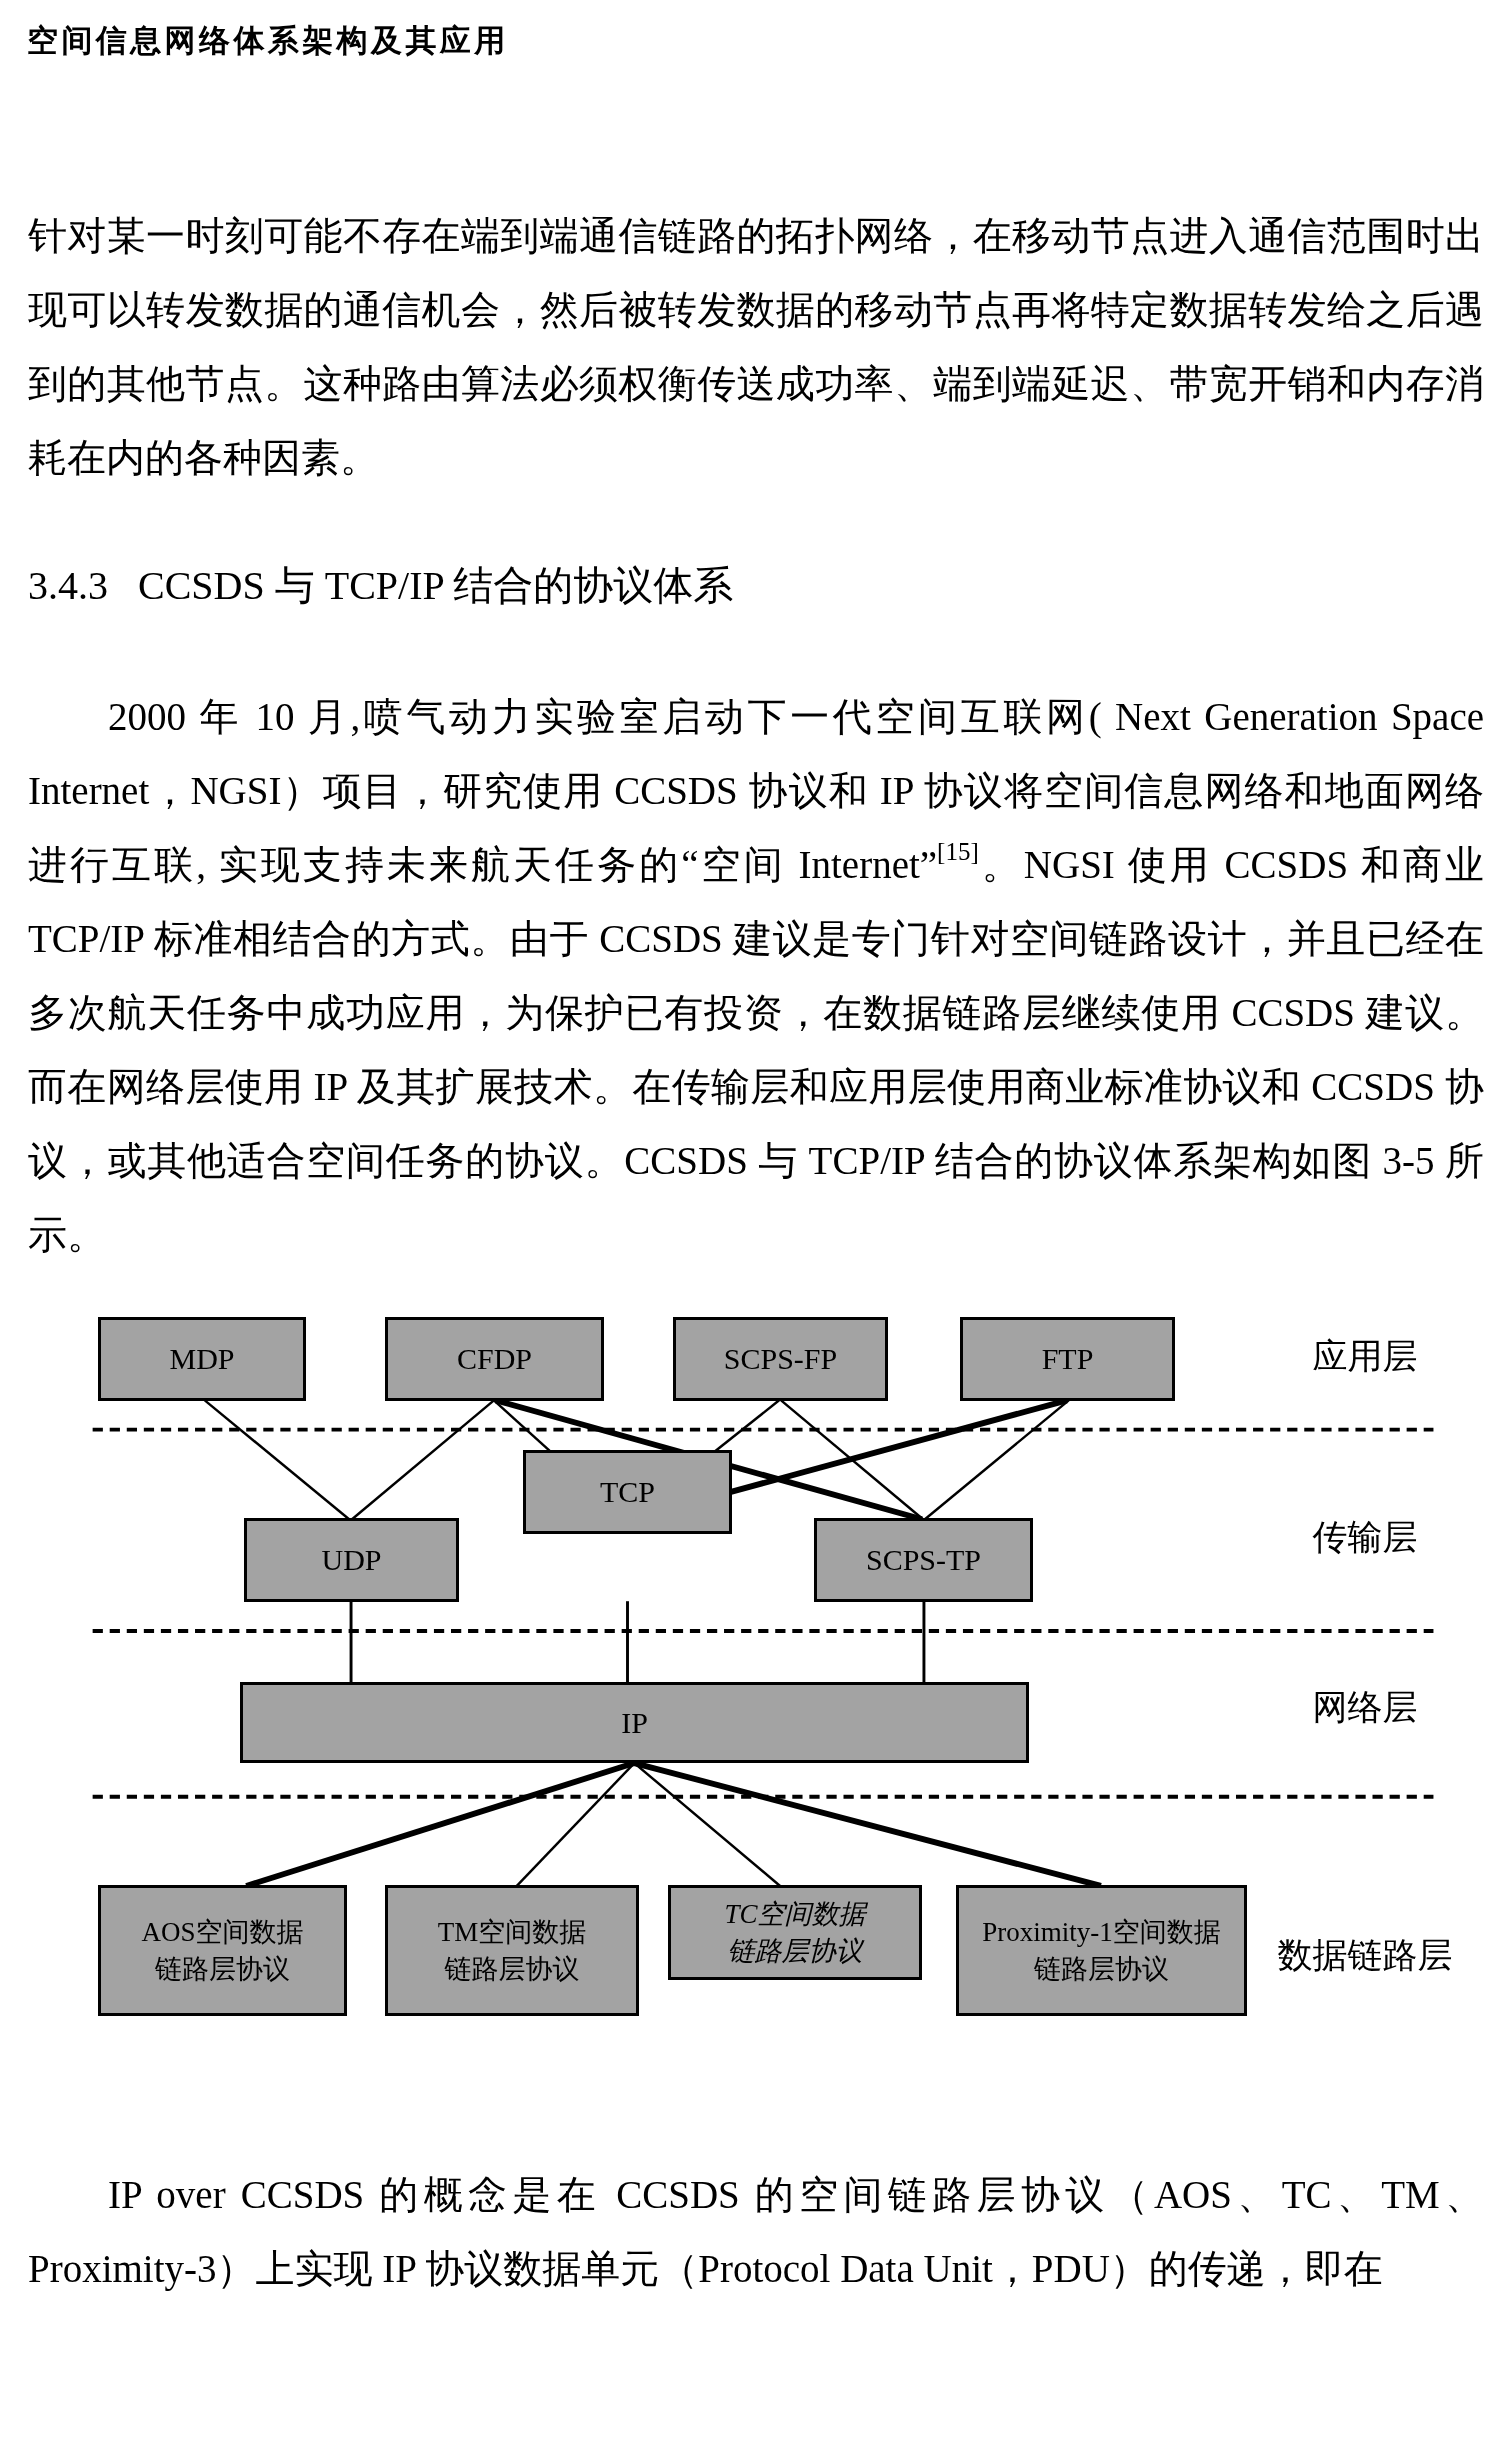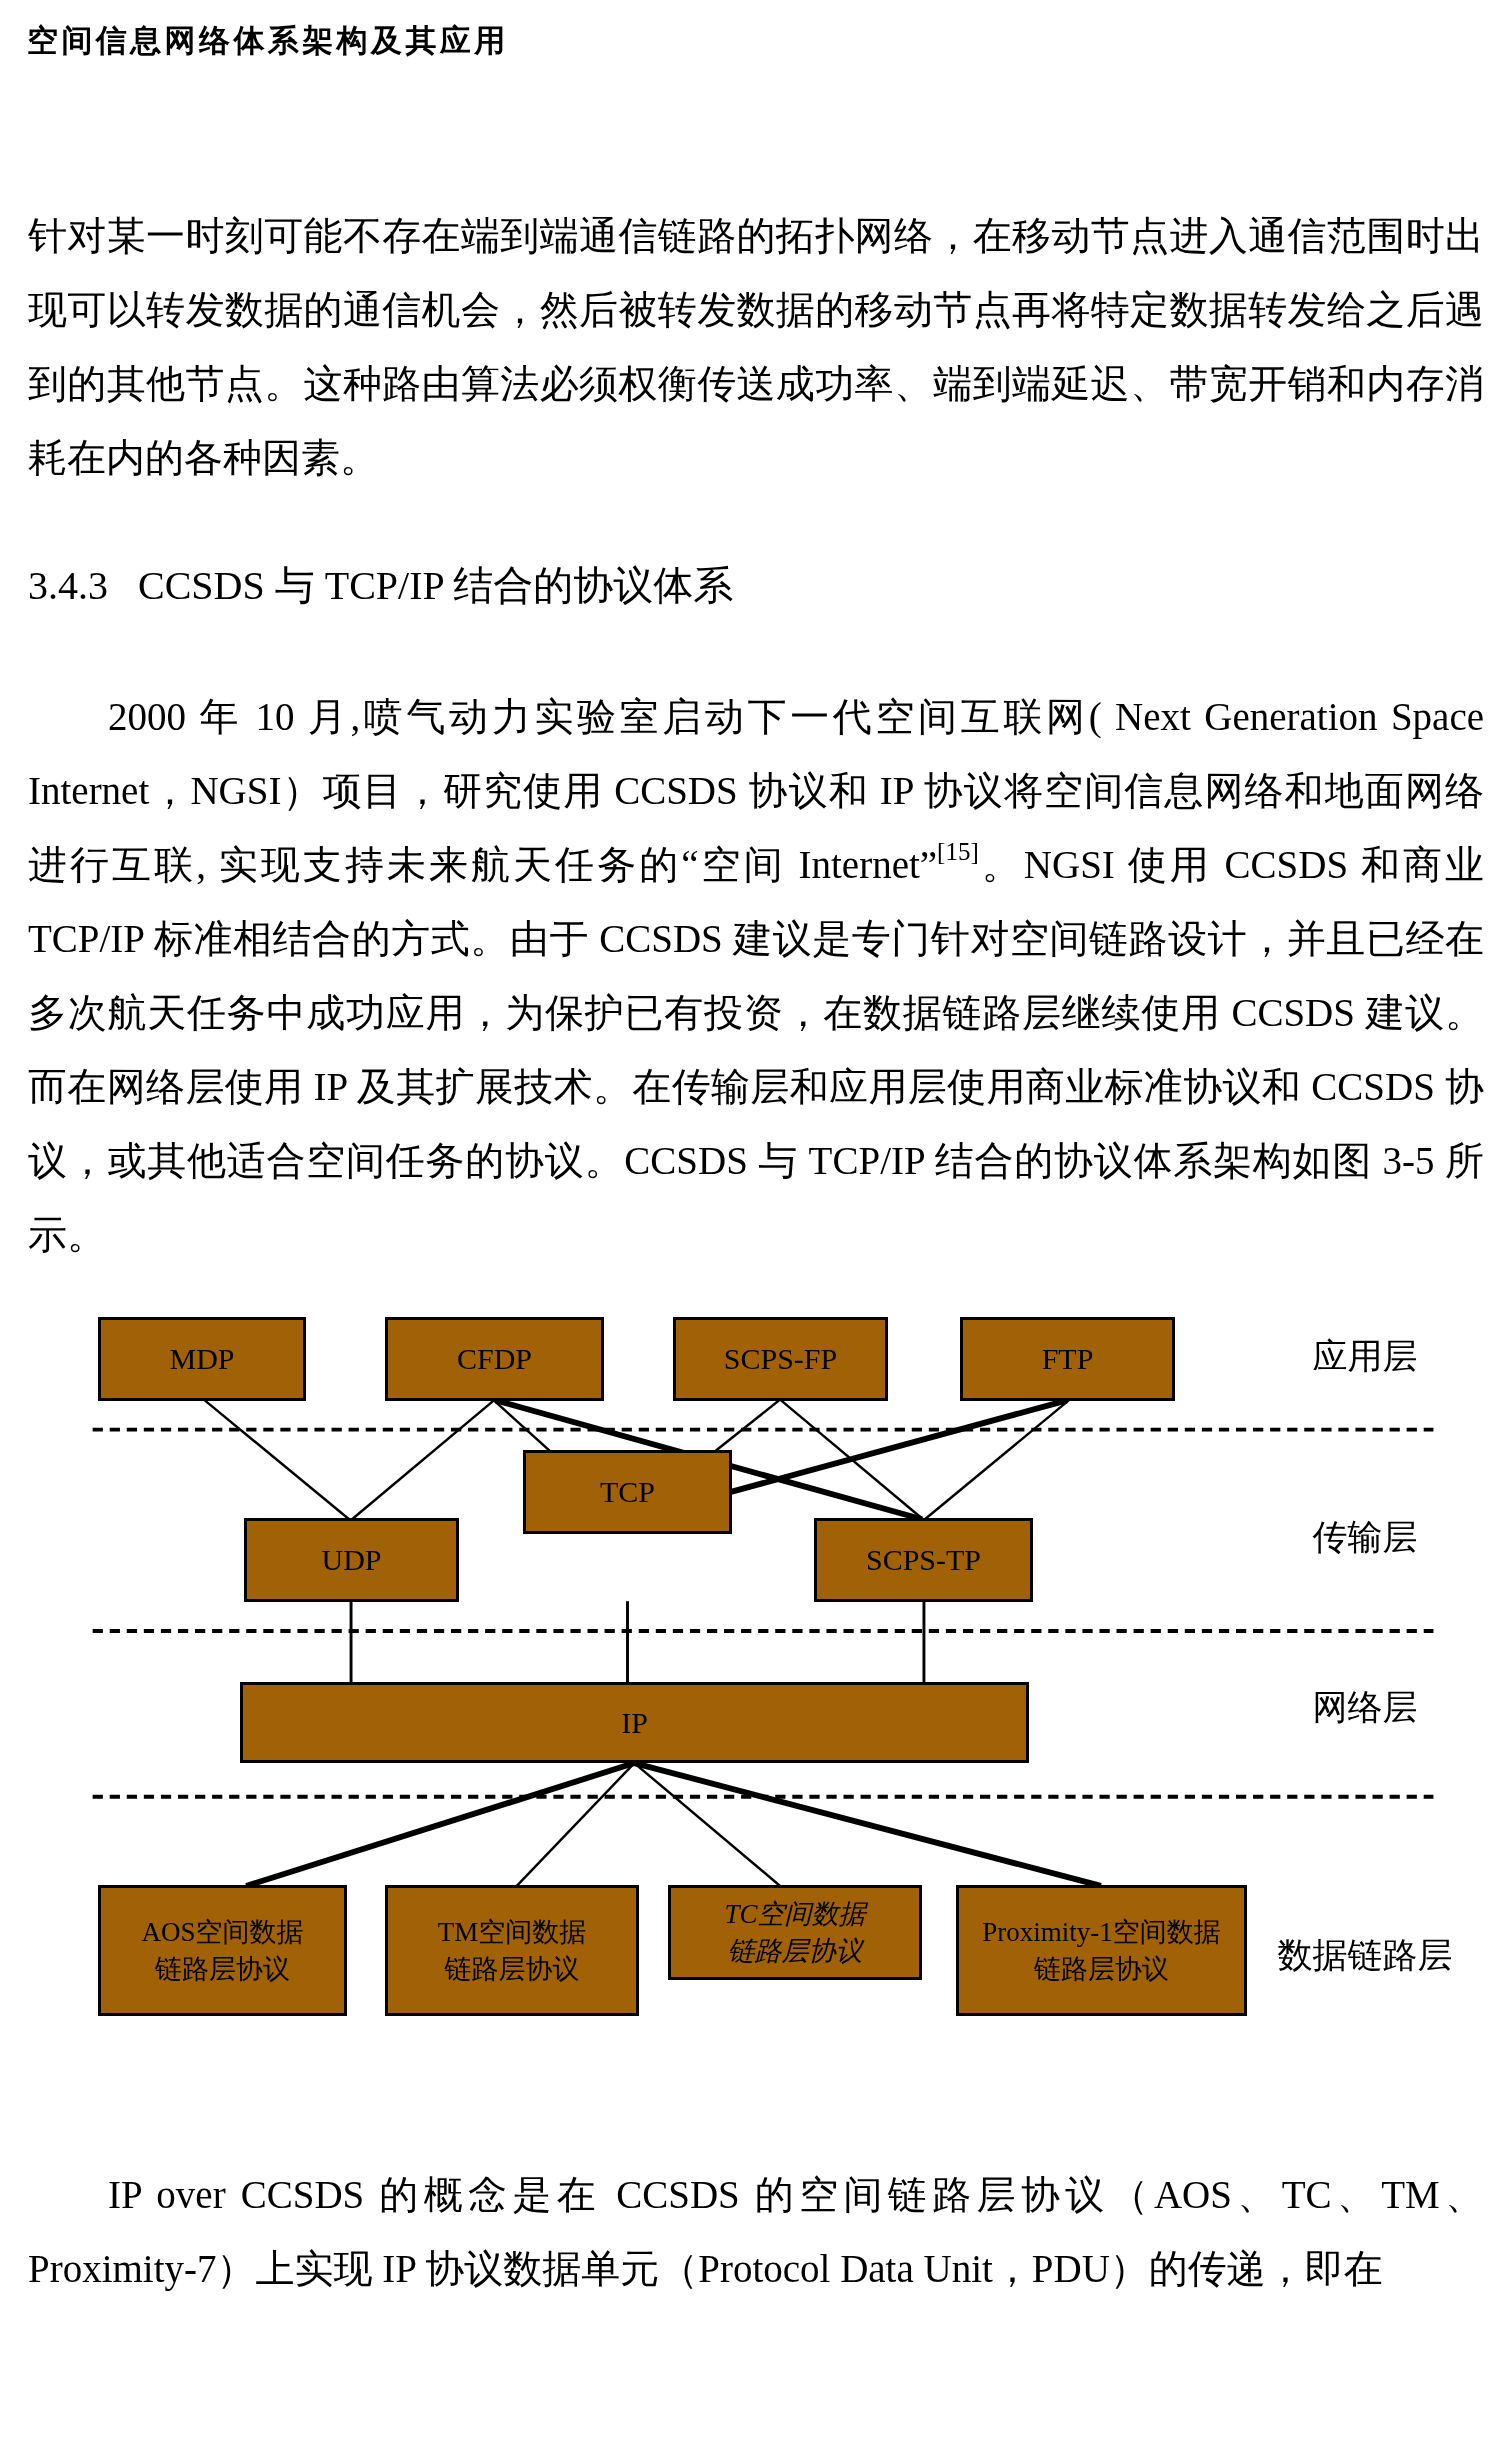--- a/index.html
+++ b/index.html
@@ -28,21 +28,21 @@
   .p2 sup{font-size:25px;line-height:0;vertical-align:18.5px;letter-spacing:0;}
   .section-heading{
     position:absolute;left:28px;top:556px;margin:0;
     font-size:40px;font-weight:normal;line-height:59px;white-space:nowrap;
     font-family:"Liberation Serif","DejaVu Serif",serif;
   }
   .section-heading .title{margin-left:30px;}
   
   .fig-lines{position:absolute;left:0;top:0;width:1510px;height:2493px;}
   .fbox{
-    position:absolute;box-sizing:border-box;border:3.9px solid #000;background:#a16207;
+    position:absolute;box-sizing:border-box;border:3.9px solid #000;background:#a3a3a3;
     display:flex;align-items:center;justify-content:center;
     font-size:30px;font-family:"Liberation Serif","DejaVu Serif",serif;
     text-align:center;
   }
   .fbox.two-line{flex-direction:column;font-size:27px;line-height:37px;padding:0 2.9px;}
   .b-mdp{left:98px;top:1317px;width:208px;height:84px;}
   .b-cfdp{left:385px;top:1317px;width:219px;height:84px;}
   .b-scpsfp{left:673px;top:1317px;width:215px;height:84px;}
   .b-ftp{left:960px;top:1317px;width:215px;height:84px;}
   .b-udp{left:244px;top:1518px;width:215px;height:84px;}
@@ -131,16 +131,16 @@
     <span>Proximity-1空间数据</span>
     <span>链路层协议</span>
   </div>
 
   <div class="layer-label ll-app">应用层</div>
   <div class="layer-label ll-trans">传输层</div>
   <div class="layer-label ll-net">网络层</div>
   <div class="layer-label ll-dl">数据链路层</div>
 
 
-  <p class="body-text p3">IP over CCSDS 的概念是在 CCSDS 的空间链路层协议（AOS、TC、TM、Proximity-7）上实现 IP 协议数据单元（Protocol Data Unit，PDU）的传递，即在</p>
+  <p class="body-text p3">IP over CCSDS 的概念是在 CCSDS 的空间链路层协议（AOS、TC、TM、Proximity-3）上实现 IP 协议数据单元（Protocol Data Unit，PDU）的传递，即在</p>
 
 </div>
 
 
 </body></html>

